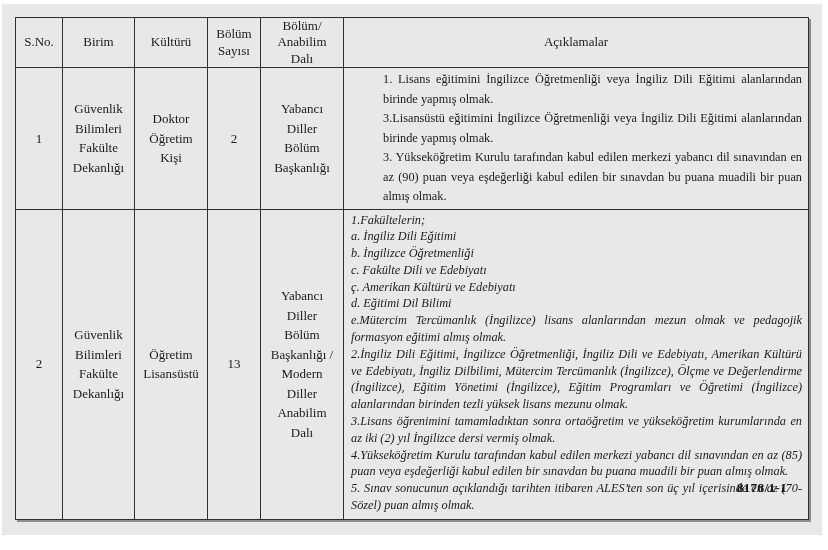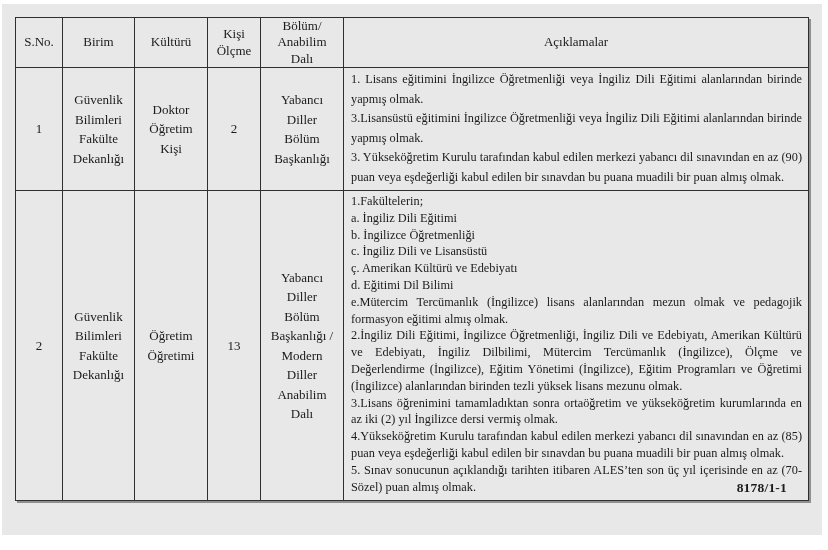--- a/index.html
+++ b/index.html
@@ -46,22 +46,22 @@
   }
   td.c-bolum { padding: 0 8px; }
   td.c-acik {
     vertical-align: top;
     text-align: left;
     font-size: 12.3px;
     padding: 2px 6px 2px 7px;
     overflow: hidden;
   }
   .para { text-align: justify; }
-  tr.row-1 .para { line-height: 19.5px; }
-  tr.row-2 .para { line-height: 16.8px; }
+  tr.row-1 .para { line-height: 19.5px; margin-left: 32px; }
+  tr.row-2 .para { line-height: 16.8px; font-style: italic; }
   .footer-ref {
     position: absolute;
     top: 476px;
     right: 35px;
     font-size: 13.5px;
     font-weight: bold;
     letter-spacing: 0.2px;
   }
 </style>
 </head>
@@ -76,49 +76,49 @@
       <col style="width:73px">
       <col style="width:53px">
       <col style="width:83px">
       <col style="width:465px">
     </colgroup>
     <thead>
       <tr>
         <th>S.No.</th>
         <th>Birim</th>
         <th>Kültürü</th>
-        <th>Kişi Ölçme</th>
+        <th>Bölüm Sayısı</th>
         <th>Bölüm/ Anabilim Dalı</th>
         <th>Açıklamalar</th>
       </tr>
     </thead>
     <tbody>
       <tr class="row-1">
         <td class="c">1</td>
         <td class="c">Güvenlik Bilimleri Fakülte Dekanlığı</td>
         <td class="c">Doktor Öğretim Kişi</td>
         <td class="c">2</td>
         <td class="c c-bolum">Yabancı Diller Bölüm Başkanlığı</td>
         <td class="c-acik">
           <div class="para">1. Lisans eğitimini İngilizce Öğretmenliği veya İngiliz Dili Eğitimi alanlarından birinde yapmış olmak.</div>
           <div class="para">3.Lisansüstü eğitimini İngilizce Öğretmenliği veya İngiliz Dili Eğitimi alanlarından birinde yapmış olmak.</div>
           <div class="para">3. Yükseköğretim Kurulu tarafından kabul edilen merkezi yabancı dil sınavından en az (90) puan veya eşdeğerliği kabul edilen bir sınavdan bu puana muadili bir puan almış olmak.</div>
         </td>
       </tr>
       <tr class="row-2">
         <td class="c">2</td>
         <td class="c">Güvenlik Bilimleri Fakülte Dekanlığı</td>
-        <td class="c">Öğretim Öğretimi</td>
+        <td class="c">Öğretim Lisansüstü</td>
         <td class="c">13</td>
         <td class="c c-bolum">Yabancı Diller Bölüm Başkanlığı / Modern Diller Anabilim Dalı</td>
         <td class="c-acik">
           <div class="para">1.Fakültelerin;</div>
           <div class="para">a. İngiliz Dili Eğitimi</div>
           <div class="para">b. İngilizce Öğretmenliği</div>
-          <div class="para">c. İngiliz Dili ve Lisansüstü</div>
+          <div class="para">c. Fakülte Dili ve Edebiyatı</div>
           <div class="para">ç. Amerikan Kültürü ve Edebiyatı</div>
           <div class="para">d. Eğitimi Dil Bilimi</div>
           <div class="para">e.Mütercim Tercümanlık (İngilizce) lisans alanlarından mezun olmak ve pedagojik formasyon eğitimi almış olmak.</div>
           <div class="para">2.İngiliz Dili Eğitimi, İngilizce Öğretmenliği, İngiliz Dili ve Edebiyatı, Amerikan Kültürü ve Edebiyatı, İngiliz Dilbilimi, Mütercim Tercümanlık (İngilizce), Ölçme ve Değerlendirme (İngilizce), Eğitim Yönetimi (İngilizce), Eğitim Programları ve Öğretimi (İngilizce) alanlarından birinden tezli yüksek lisans mezunu olmak.</div>
           <div class="para">3.Lisans öğrenimini tamamladıktan sonra ortaöğretim ve yükseköğretim kurumlarında en az iki (2) yıl İngilizce dersi vermiş olmak.</div>
           <div class="para">4.Yükseköğretim Kurulu tarafından kabul edilen merkezi yabancı dil sınavından en az (85) puan veya eşdeğerliği kabul edilen bir sınavdan bu puana muadili bir puan almış olmak.</div>
           <div class="para">5. Sınav sonucunun açıklandığı tarihten itibaren ALES’ten son üç yıl içerisinde en az (70-Sözel) puan almış olmak.</div>
         </td>
       </tr>
     </tbody>

